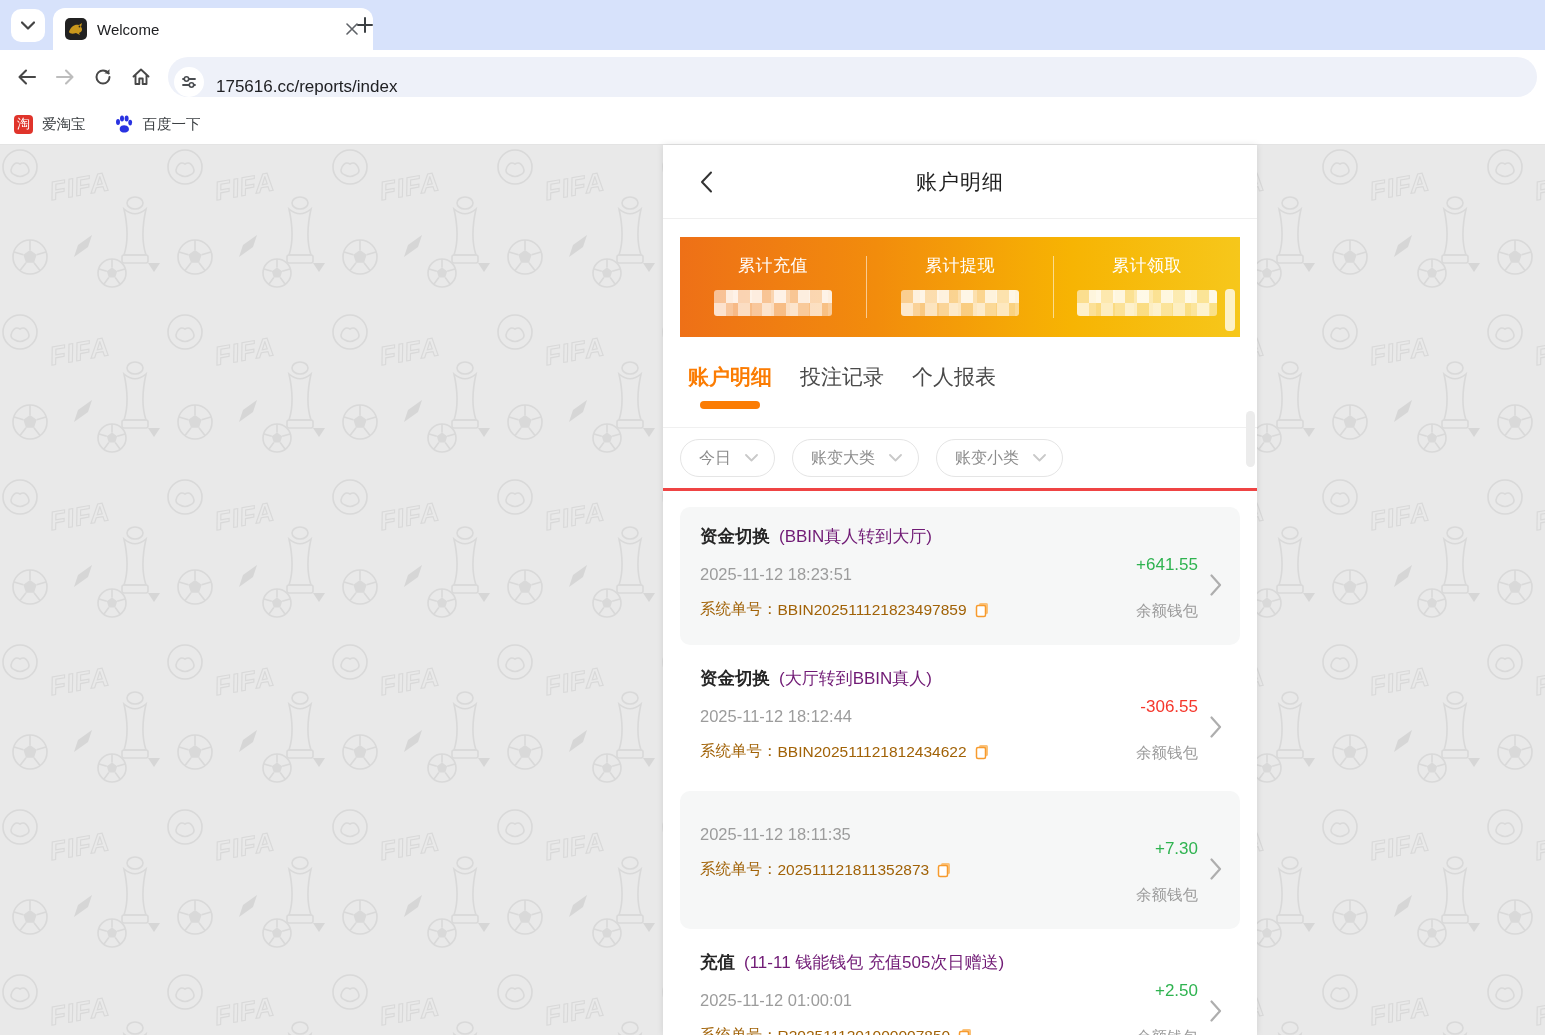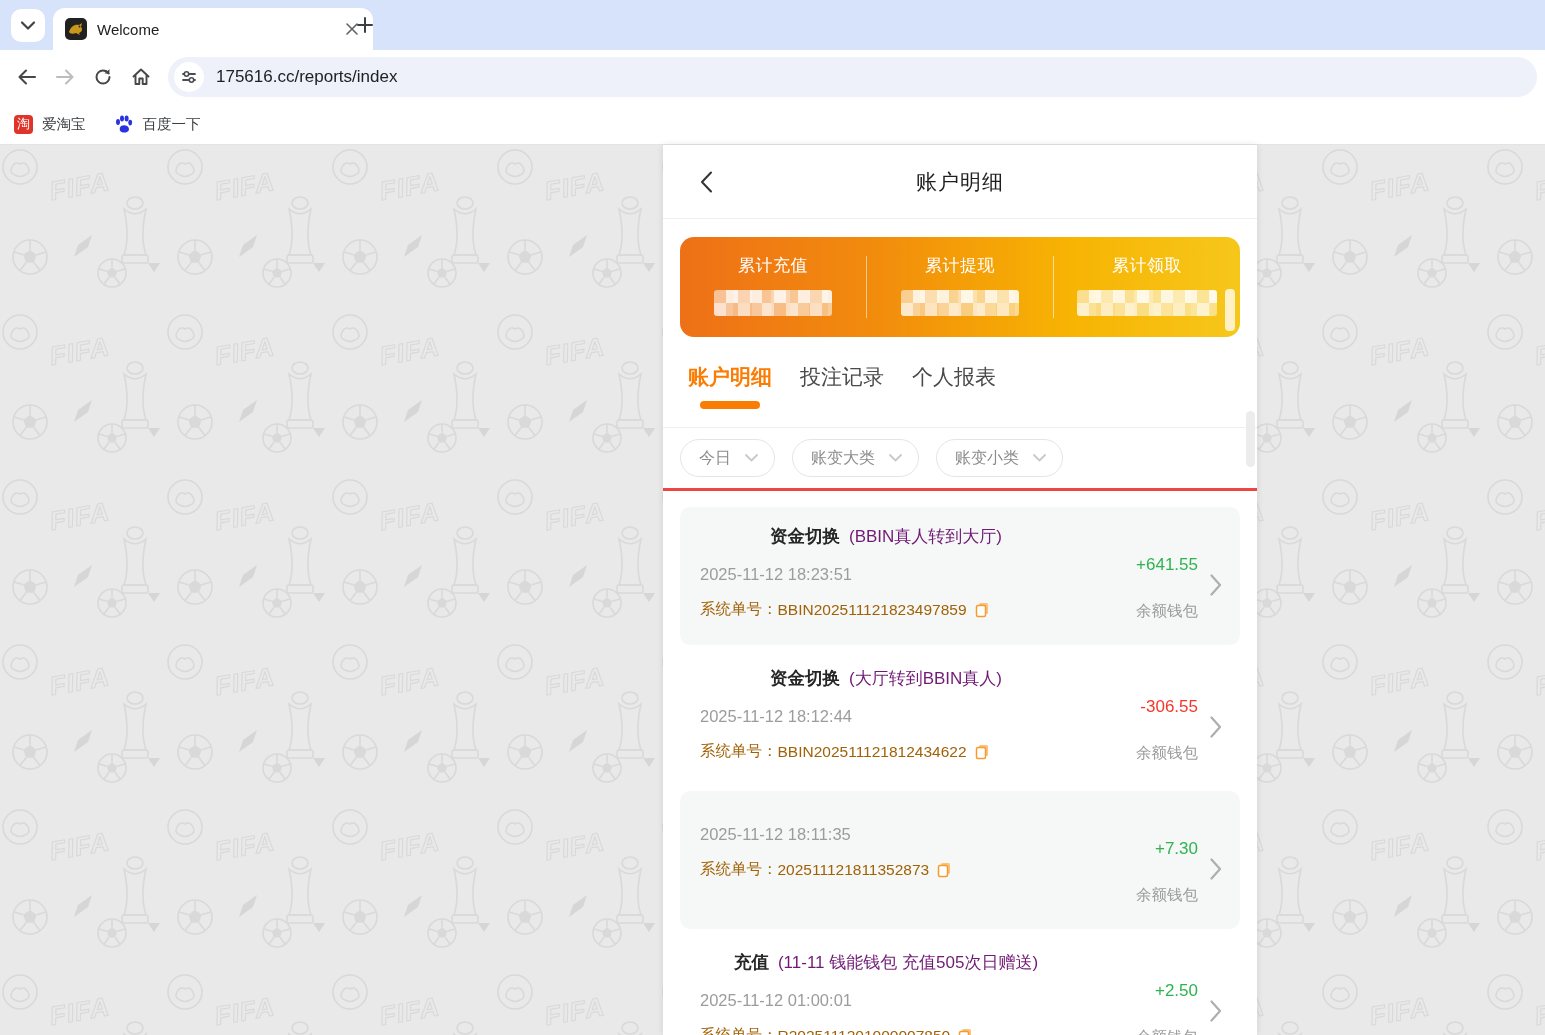--- a/index.html
+++ b/index.html
@@ -18,21 +18,21 @@
     overflow:hidden; }
   .tab-close { width:18px; height:18px; display:flex; align-items:center; justify-content:center;
     border-radius:50%; }
   .newtab-btn { position:absolute; left:352px; top:12px; width:26px; height:26px;
     display:flex; align-items:center; justify-content:center; }
 
   .toolbar { height:54px; background:#fff; display:flex; align-items:center; padding:0 8px; }
   .nav-ic { width:38px; height:38px; display:flex; align-items:center; justify-content:center;
     border-radius:50%; flex:none; }
   .urlbar { flex:1; height:40px; margin-left:8px; margin-right:0; background:#eef1f9;
-    border-radius:20px; display:flex; align-items:center; padding:0 6px; }
+    border-radius:20px; display:flex; align-items:flex-end; padding:0 6px; }
   .tune-circle { width:30px; height:30px; background:#fff; border-radius:50%;
     display:flex; align-items:center; justify-content:center; flex:none; }
   .url-text { margin-left:12px; font-size:17px; color:#202124; }
 
   .bookmarks { height:41px; background:#fff; display:flex; align-items:center; padding:0 14px;
     border-bottom:1px solid #e4e4e4; }
   .bm { display:flex; align-items:center; margin-right:28px; }
   .bm-label { margin-left:9px; font-size:14.5px; color:#3c4043; }
   .taobao-ic { width:19px; height:19px; background:#e0342b; border-radius:4px; color:#fff;
     font-size:13px; display:flex; align-items:center; justify-content:center; }
@@ -43,21 +43,21 @@
 
   .panel { position:absolute; left:663px; top:0; width:594px; height:890px; background:#fff;
     box-shadow:0 0 7px rgba(0,0,0,.10); }
 
   .panel-header { position:relative; height:74px; border-bottom:1px solid #efefef;
     display:flex; align-items:center; justify-content:center; }
   .back-btn { position:absolute; left:30px; top:24px; width:26px; height:26px;
     display:flex; align-items:center; justify-content:center; }
   .panel-title { font-size:21px; color:#1f1f1f; font-weight:500; letter-spacing:1px; }
 
-  .stats-card { position:relative; margin:18px 17px 0; height:100px; border-radius:14px;
+  .stats-card { position:relative; margin:18px 17px 0; height:100px; border-radius:0;
     background:linear-gradient(90deg,#ee7017 0%,#f28c0c 35%,#f7b403 70%,#f6c71b 100%);
     display:flex; overflow:hidden; }
   .stat-col { flex:1; display:flex; flex-direction:column; align-items:center; padding-top:17px; }
   .stat-label { color:#fff; font-size:17px; font-weight:500; letter-spacing:.5px; }
   .stat-value-mask { margin-top:13px; width:118px; height:26px; border-radius:3px;
     background-image:
       conic-gradient(rgba(255,255,255,.85) 25%, rgba(255,255,255,.40) 0 50%, rgba(255,255,255,.70) 0 75%, rgba(255,255,255,.50) 0),
       conic-gradient(rgba(255,255,255,.35) 25%, rgba(255,255,255,.15) 0 50%, rgba(255,255,255,.30) 0 75%, rgba(255,255,255,.10) 0);
     background-size:24px 26px, 38px 26px; }
   .stat-div { width:1px; height:62px; background:rgba(255,255,255,.55); align-self:center; flex:none; }
@@ -77,21 +77,21 @@
     border-bottom:3px solid #ef4444; }
   .pill { height:38px; border:1px solid #e5e5e5; border-radius:19px; display:flex;
     align-items:center; padding:0 16px 0 18px; margin-right:17px; background:#fff; }
   .pill-label { font-size:16px; color:#8c8c8c; margin-right:14px; }
 
   .list { padding-top:16px; }
   .item { position:relative; height:138px; margin:0 17px 4px; padding:17px 18px 0 20px;
     border-radius:10px; display:flex; }
   .item.gray { background:#f6f7f7; }
   .item-left { flex:1; }
-  .row-title { display:flex; align-items:baseline;justify-content:center; }
+  .row-title { display:flex; align-items:baseline; }
   .t-type { font-size:17.5px; font-weight:bold; color:#262626; }
   .t-desc { font-size:17px; color:#701a75; margin-left:9px; }
   .t-time { margin-top:17px; font-size:16.5px; color:#9c9c9c; }
   .row-order { margin-top:15px; display:flex; align-items:center; font-size:15.5px; color:#a16207; }
   .copy-ic { margin-left:8px; display:flex; }
   .item-right { width:150px; display:flex; align-items:center; }
   .amt-col { flex:1; text-align:right; padding-top:8px; }
   .amt { font-size:17px; font-weight:500; }
   .amt.green { color:#2fb350; }
   .amt.red { color:#f5372c; }

